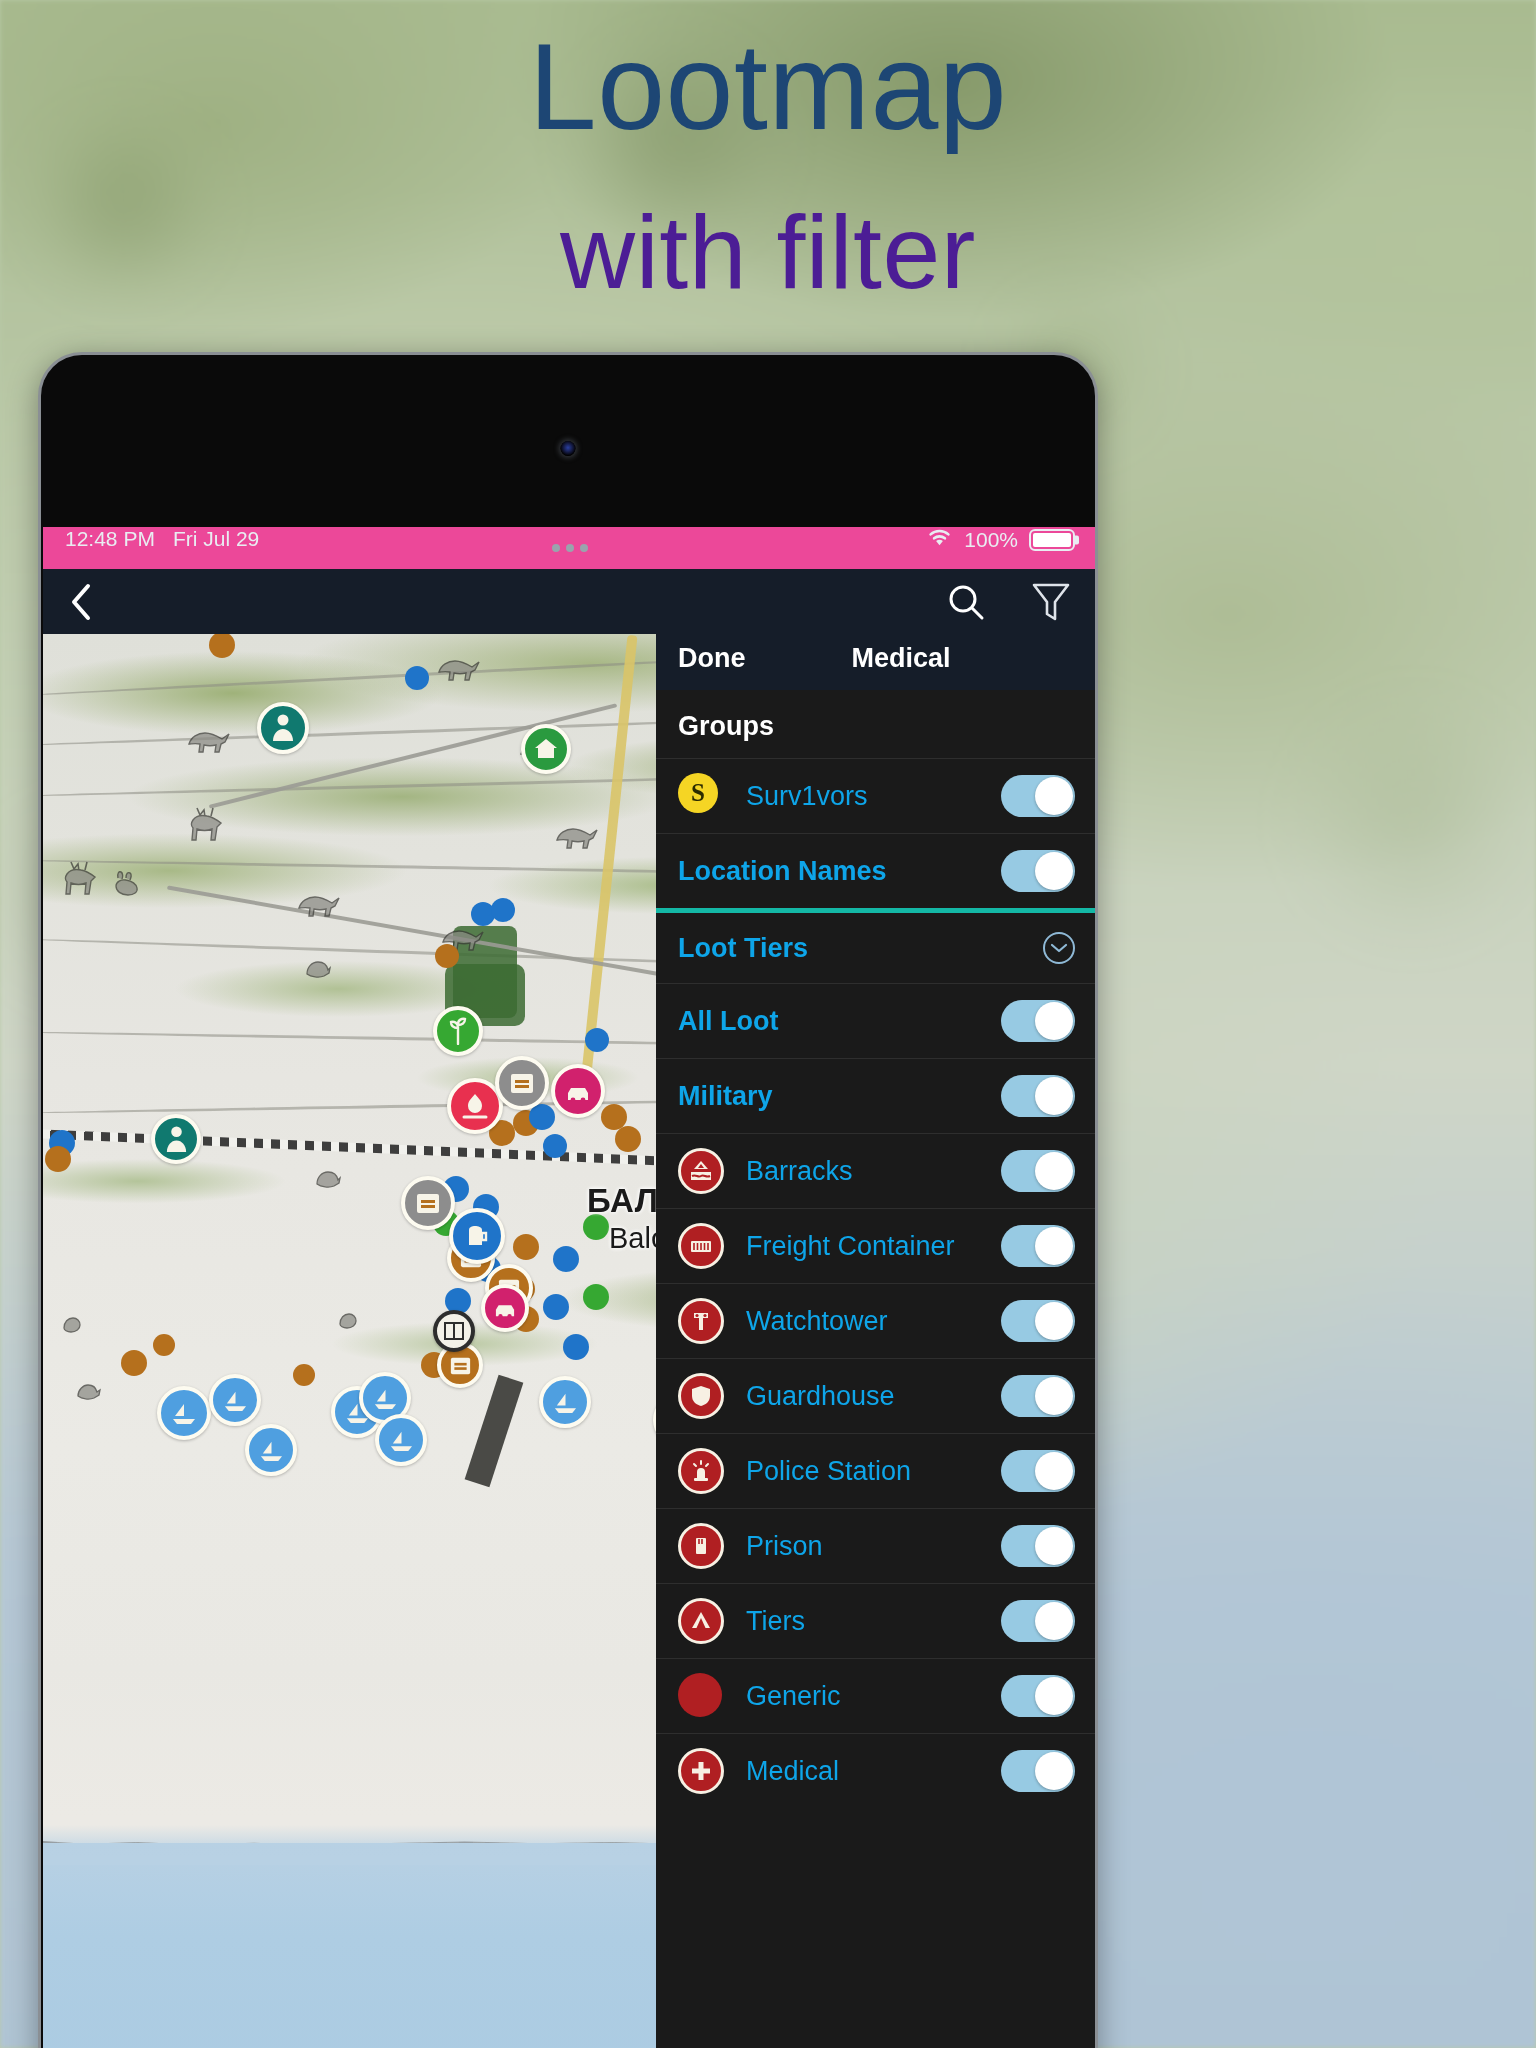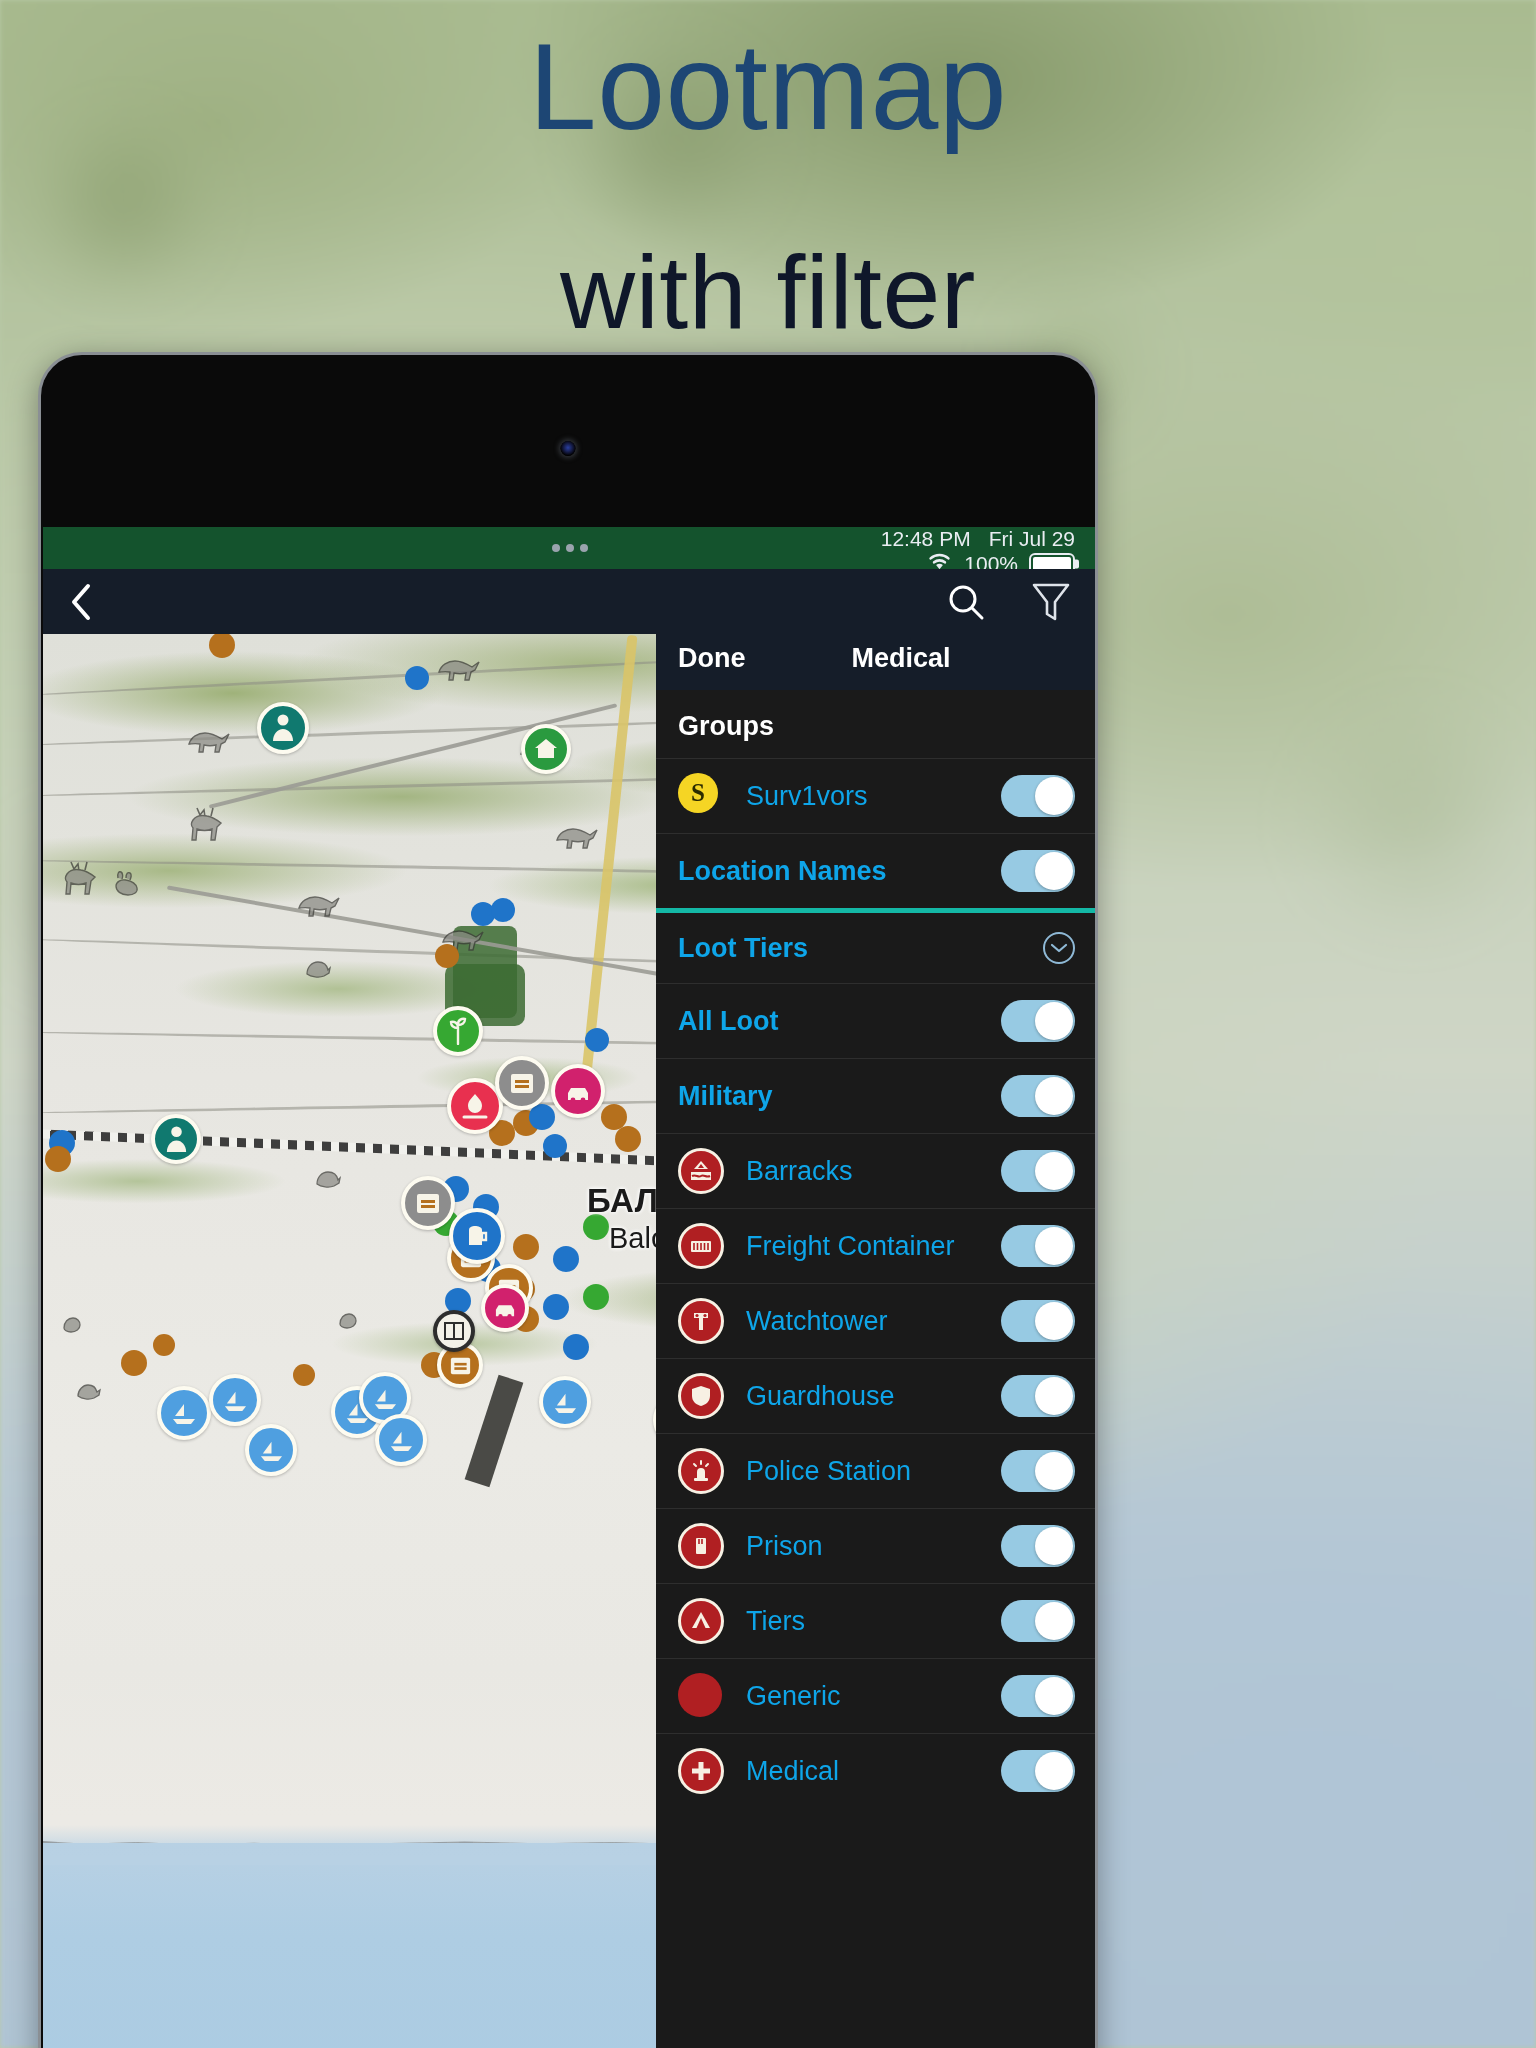--- a/index.html
+++ b/index.html
@@ -35,21 +35,21 @@
       radial-gradient(circle 150px at 6%  44%, rgba(160,175,135,.30), transparent 68%);
     filter:blur(26px);
   }
 
   
   .promo-title, .promo-sub {
     position:absolute; width:100%; text-align:center;
     font-weight:400; letter-spacing:.5px; line-height:1;
   }
   .promo-title { top:26px;  font-size:122px; color:#1d4674; }
-  .promo-sub   { top:200px; font-size:104px; color:#0f172a;margin-top:40px; }
+  .promo-sub   { top:200px; font-size:104px; color:#4c1d95; }
 
   
   #tablet {
     position:absolute; left:38px; top:352px;
     width:1060px; height:1760px;
     background:#0a0a0a;
     border-radius:44px 44px 0 0;
     border:3px solid #8a8f94;
     border-bottom:none;
     box-shadow:0 6px 30px rgba(0,0,0,.35);
@@ -66,24 +66,24 @@
   #screen {
     position:absolute; left:2px; top:172px;
     width:1054px; height:1586px;
     background:#111;
     overflow:hidden;
   }
 
   
   #statusbar {
     position:relative; height:42px;
-    background:#14532d;
-    display:flex; align-items:flex-end;
+    background:#ec4899;
+    display:flex; align-items:flex-start;
     padding:0 22px;
-    color:#e9edf2; font-size:21px;flex-direction:column;
+    color:#e9edf2; font-size:21px;
   }
   #statusbar .sb-left { display:flex; gap:18px; }
   #statusbar .sb-mid  {
     position:absolute; left:50%; top:50%; transform:translate(-50%,-50%);
     display:flex; gap:6px;
   }
   #statusbar .sb-mid i { width:8px; height:8px; border-radius:50%; background:#9aa3ad; display:block; }
   #statusbar .sb-right{ margin-left:auto; display:flex; align-items:center; gap:11px; }
   .wifi-ico { display:block; }
   .batt {

